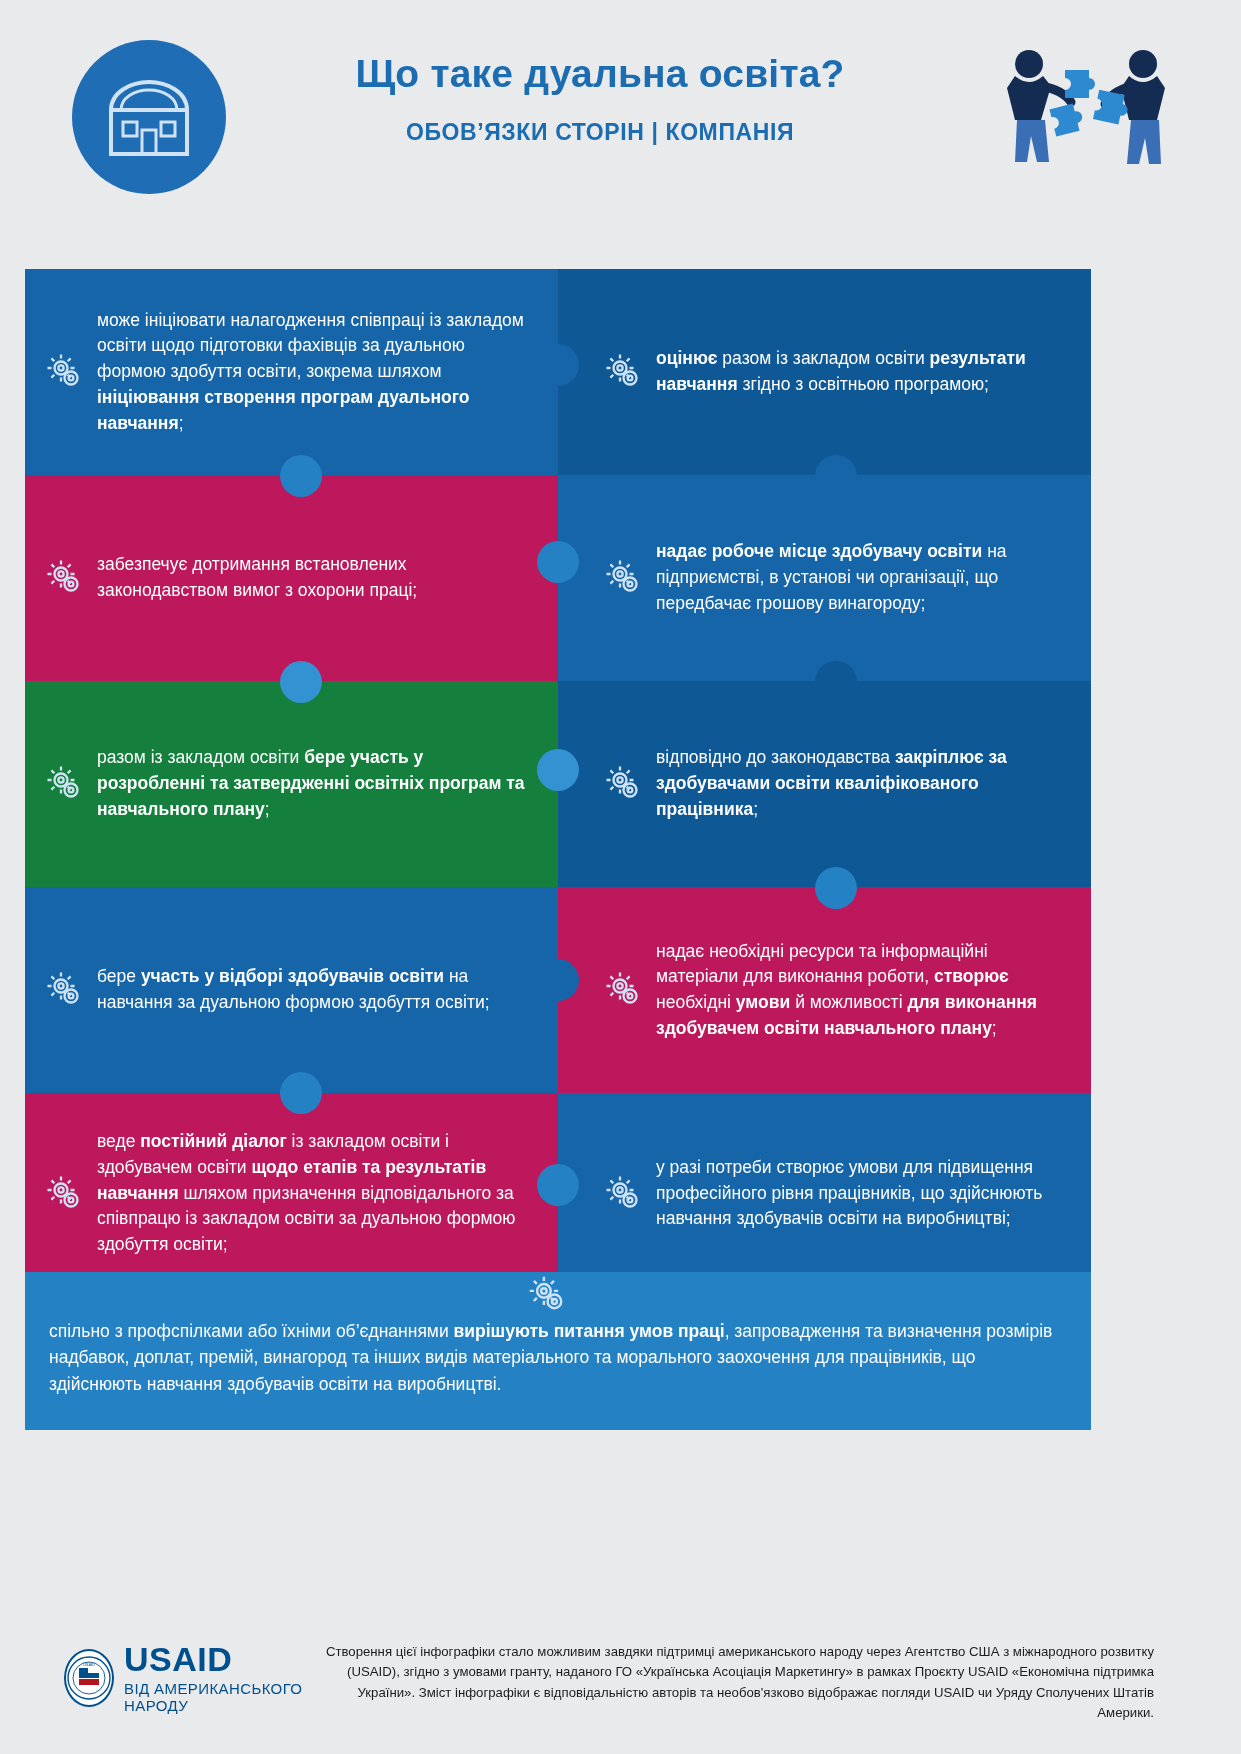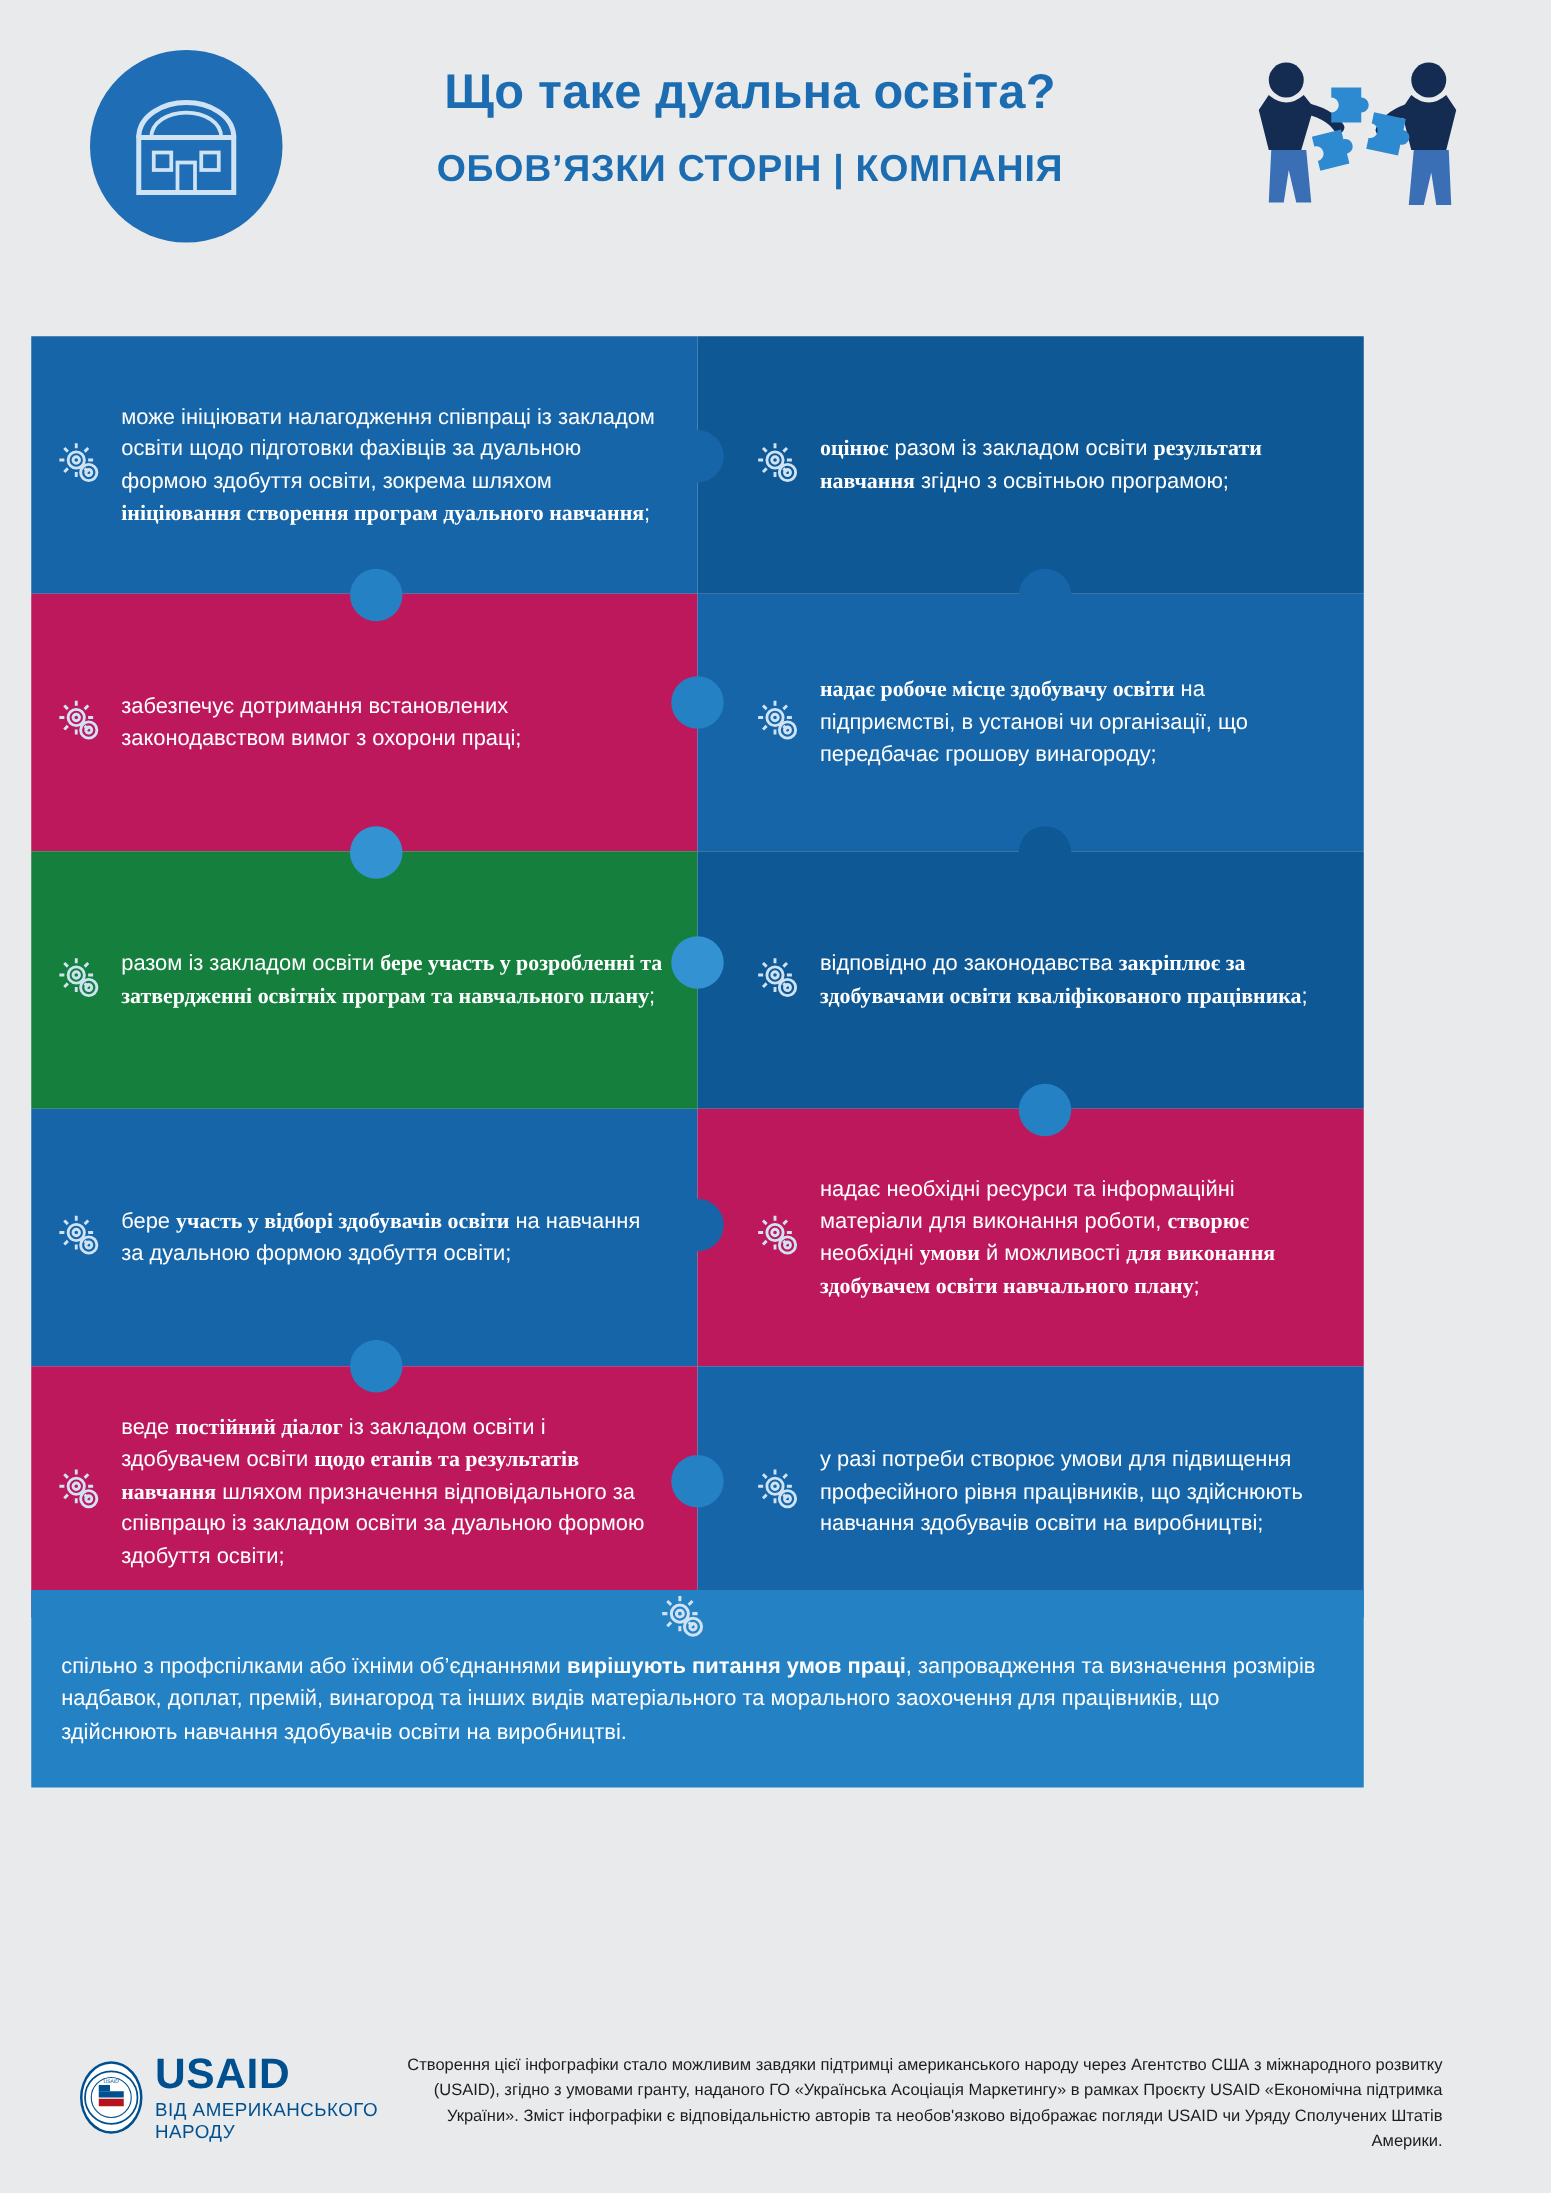--- a/index.html
+++ b/index.html
@@ -42,21 +42,21 @@
   }
   .main-title {
     font-size: 39px;
     font-weight: bold;
     color: #1b6cb0;
     letter-spacing: 0.2px;
     margin: 0 0 22px 0;
     line-height: 1.15;
   }
   .sub-title {
-    font-size: 30px;
+    font-size: 23px;
     font-weight: bold;
     color: #1b6cb0;
     margin: 0;
     letter-spacing: 0.6px;
   }
   .header-art {
     position: absolute;
     right: 60px;
     top: 40px;
     width: 190px;
@@ -83,21 +83,21 @@
     flex: 0 0 auto;
     width: 44px;
     margin-right: 10px;
     align-self: center;
   }
   .cell .txt {
     font-size: 17.5px;
     line-height: 1.47;
     font-weight: normal;
   }
-  .cell .txt b { font-weight: bold; font-family: Liberation Serif, serif; }
+  .cell .txt b { font-weight: bold; }
 
   .c-dark  { background: #1565a8; }
   .c-mid   { background: #be185d; }
   .c-light { background: #15803d; }
   .c-deep  { background: #0f5896; }
 
   
   .knob {
     position: absolute;
     width: 42px;

